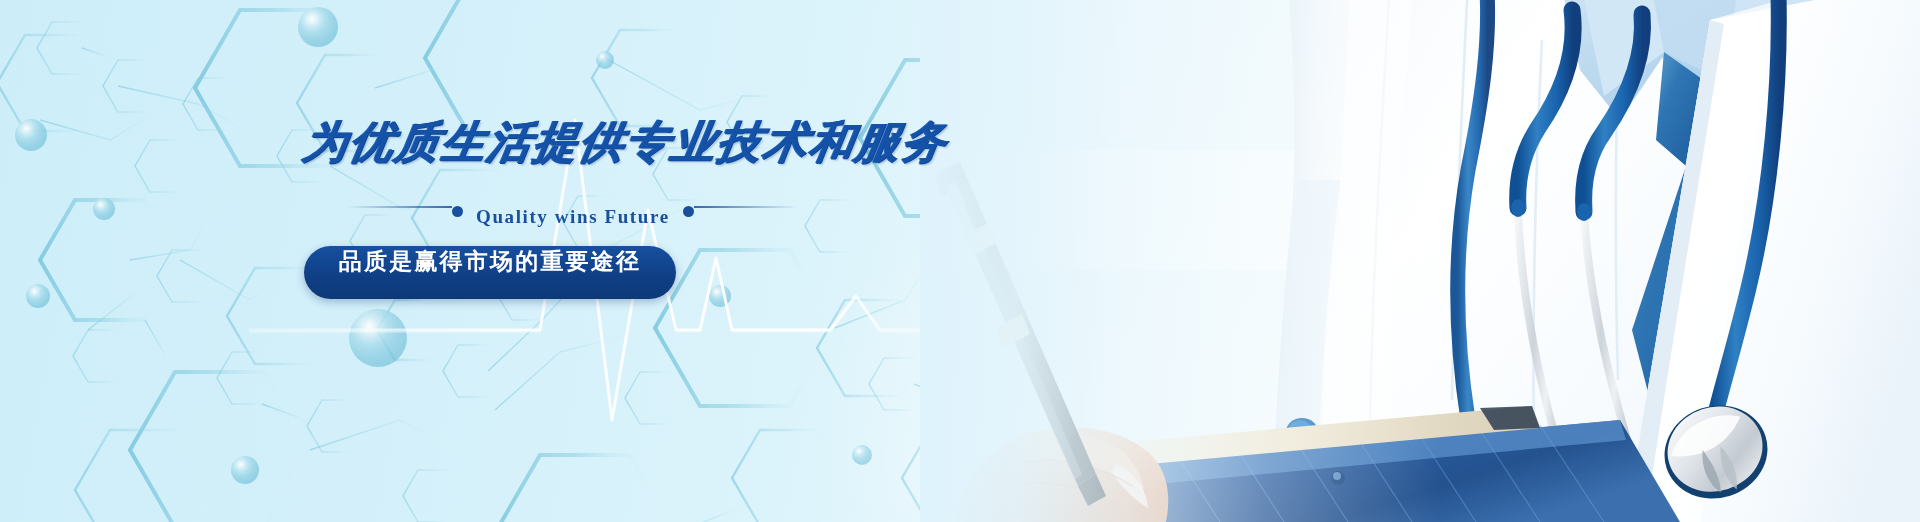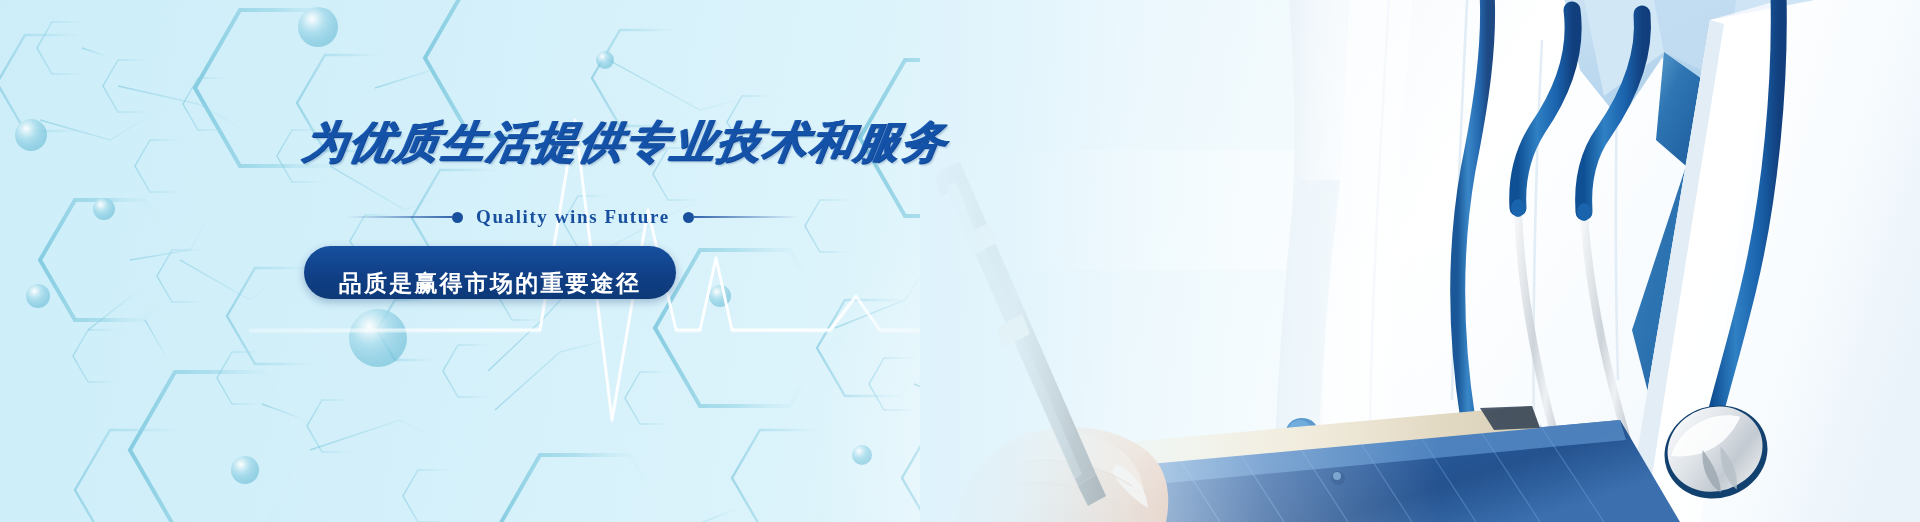--- a/index.html
+++ b/index.html
@@ -78,21 +78,20 @@
       -1px 0 0 #2a68bd,
        0 1px 0 #0f4494,
        2px 2px 2px rgba(12,60,130,.28);
     transform:skewX(-9deg);
     transform-origin:left center;
   }
 
   
   .tagline-row {
     display:flex;
-    align-items:center;
     margin-top:42px;
     margin-left:42px;
     width:520px;
   }
   .rule {
     height:2px;
     flex:0 0 auto;
     background:linear-gradient(90deg, rgba(25,77,160,0) 0%, rgba(25,77,160,.85) 100%);
   }
   .rule-left  { width:106px; }
@@ -114,21 +113,21 @@
   }
 
   
   .pill {
     margin-top:18px;
     width:372px; height:53px;
     border-radius:27px;
     background:linear-gradient(180deg,#16509f 0%,#103f86 55%,#0d3977 100%);
     box-shadow:0 3px 9px rgba(13,53,116,.30);
     display:flex;
-    align-items:flex-end;
+    align-items:flex-start;
     justify-content:center;
     cursor:pointer;
   }
   .pill-label {
     color:#ffffff;
     font-size:23px;
     font-weight:bold;
     letter-spacing:2.2px;
     white-space:nowrap;
   }

